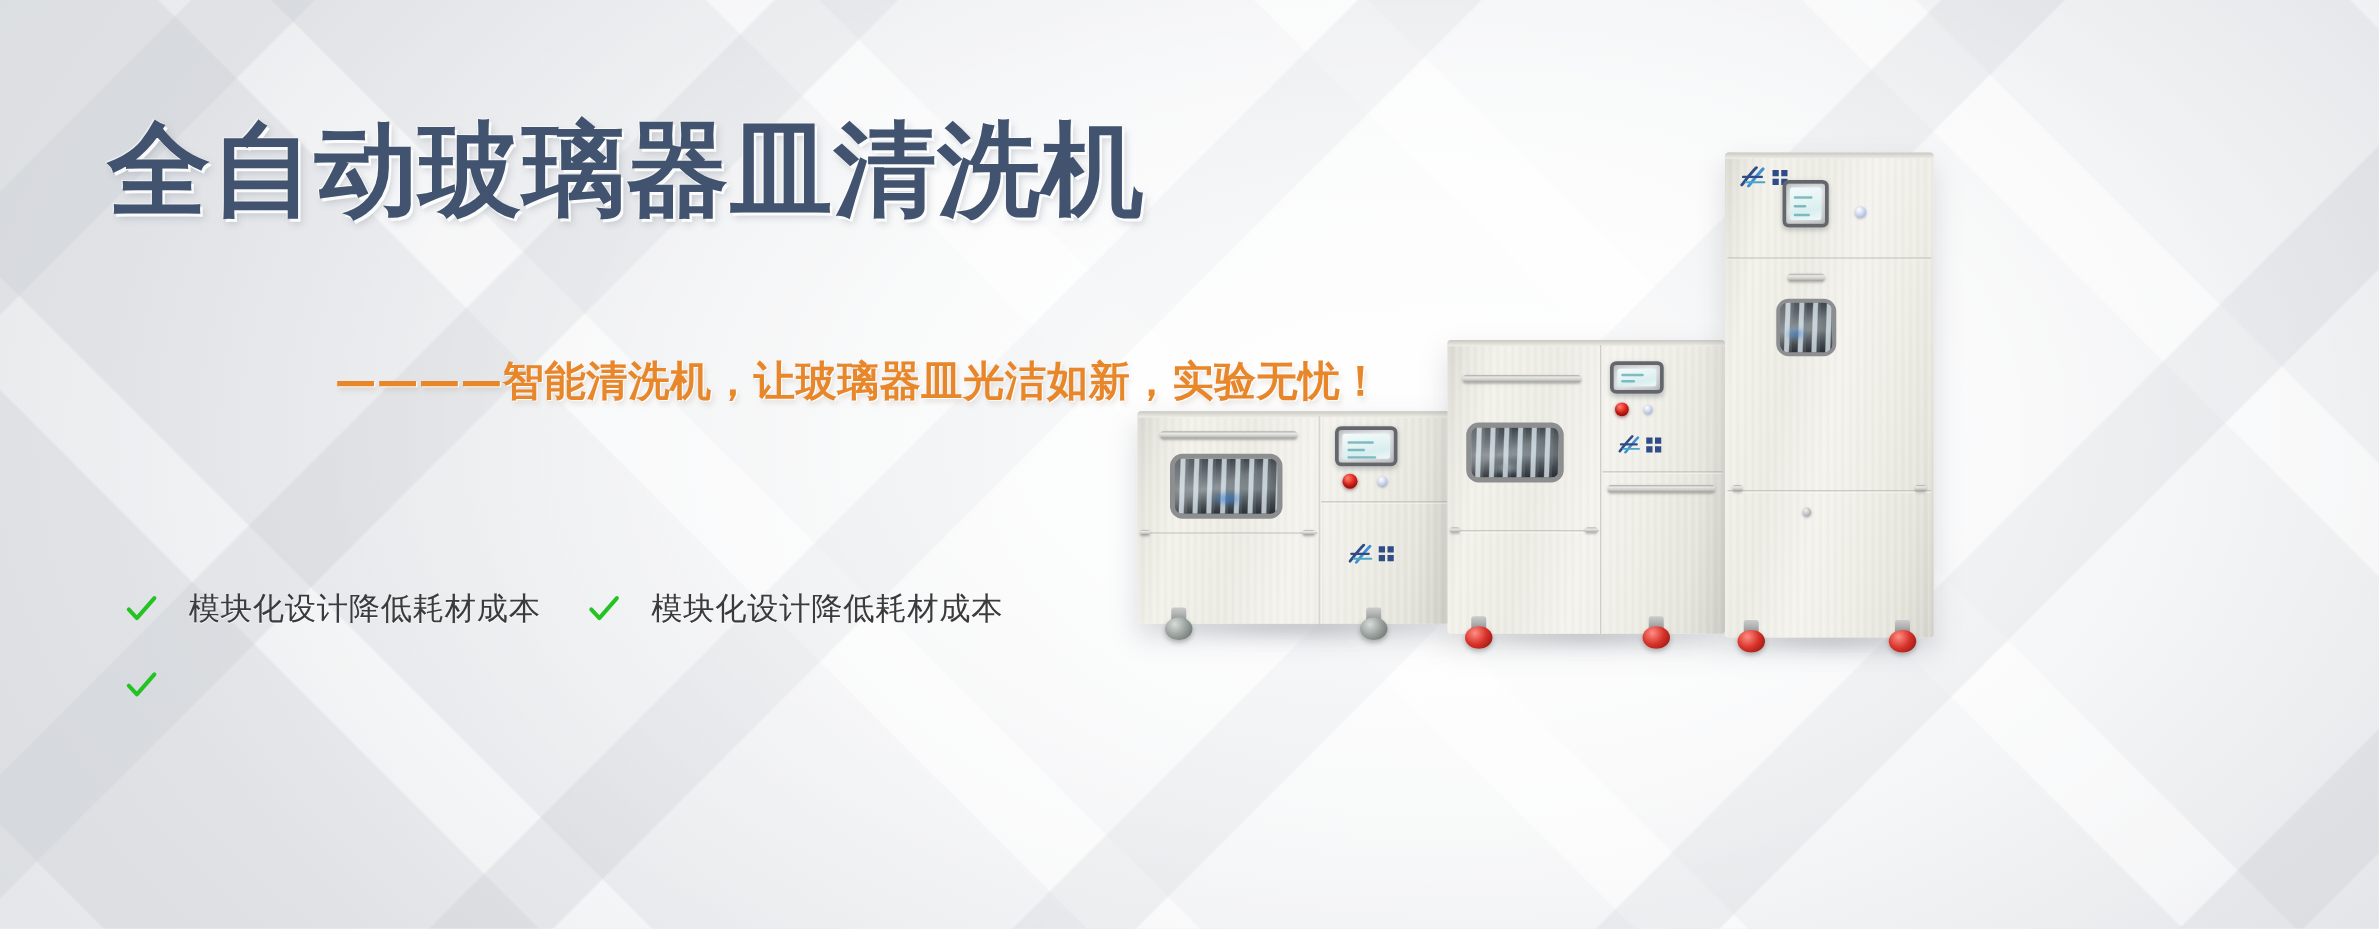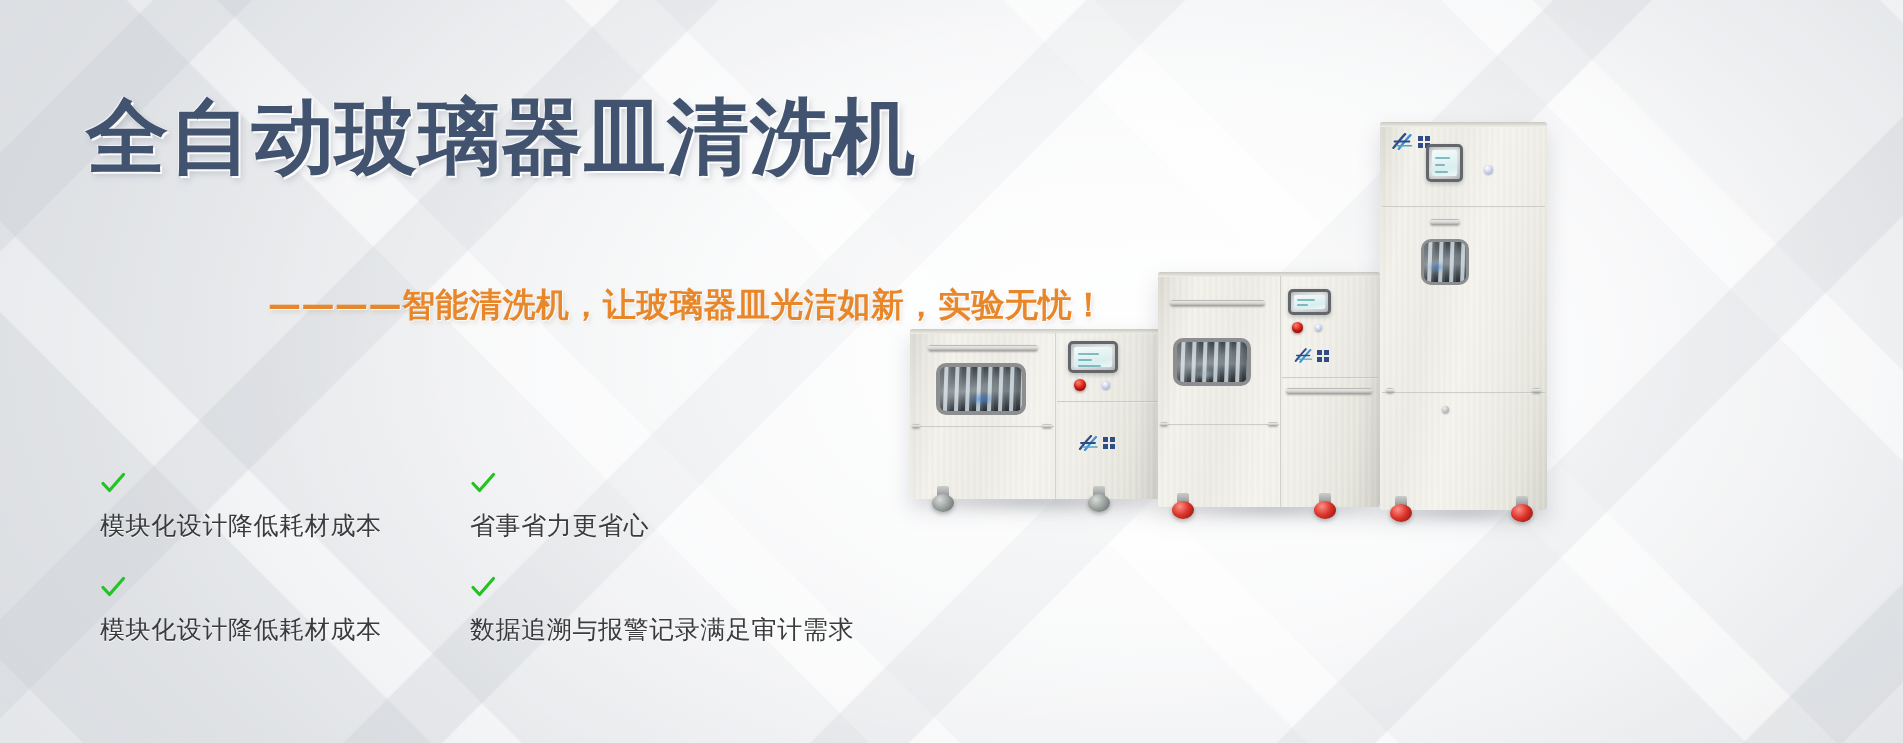--- a/index.html
+++ b/index.html
@@ -78,21 +78,21 @@
   
   .features{
     position:absolute; left:100px; top:470px;
     width:880px;
     display:grid;
     grid-template-columns:370px 430px;
     grid-template-rows:auto auto;
     row-gap:32px;
     align-items:center;
   }
-  .feat{ display:flex; align-items:flex-start; gap:13px;flex-direction:column; }
+  .feat{ display:flex; align-items:center; gap:25px; }
   .tick{
     flex:0 0 auto; width:26px; height:26px; display:block;
   }
   .feat-label{
     font-family:"DejaVu Sans","Liberation Sans",sans-serif;
     font-size:25px; font-weight:400; color:#3b3b3d;
     letter-spacing:.6px; white-space:nowrap;
     text-shadow:0 1px 0 rgba(255,255,255,.85);
   }
 
@@ -244,39 +244,32 @@
 
     <div class="features">
 
       <div class="feat">
         <svg class="tick" viewBox="0 0 26 26">
           <path d="M3 13.5 L9.5 20.5 L23.5 4.5" fill="none" stroke="#22c322" stroke-width="3.2" stroke-linecap="round" stroke-linejoin="round"></path>
         </svg>
         <span class="feat-label">模块化设计降低耗材成本</span>
       </div>
 
+
       <div class="feat">
         <svg class="tick" viewBox="0 0 26 26">
           <path d="M3 13.5 L9.5 20.5 L23.5 4.5" fill="none" stroke="#22c322" stroke-width="3.2" stroke-linecap="round" stroke-linejoin="round"></path>
         </svg>
-        <span class="feat-label">省事省力更省心</span>
+        <span class="feat-label">模块化设计降低耗材成本</span>
       </div>
 
       <div class="feat">
         <svg class="tick" viewBox="0 0 26 26">
           <path d="M3 13.5 L9.5 20.5 L23.5 4.5" fill="none" stroke="#22c322" stroke-width="3.2" stroke-linecap="round" stroke-linejoin="round"></path>
         </svg>
-        <span class="feat-label">模块化设计降低耗材成本</span>
-      </div>
-
-      <div class="feat">
-        <svg class="tick" viewBox="0 0 26 26">
-          <path d="M3 13.5 L9.5 20.5 L23.5 4.5" fill="none" stroke="#22c322" stroke-width="3.2" stroke-linecap="round" stroke-linejoin="round"></path>
-        </svg>
-        <span class="feat-label">数据追溯与报警记录满足审计需求</span>
       </div>
 
     </div>
   </div>
 
   <div class="products">
 
     <div class="machine" style="left:30px; top:329px; width:250px; height:170px;">
       <div class="floor-shadow" style="left:-4px; top:160px; width:260px; height:24px;"></div>
       <div class="mbody"></div>

